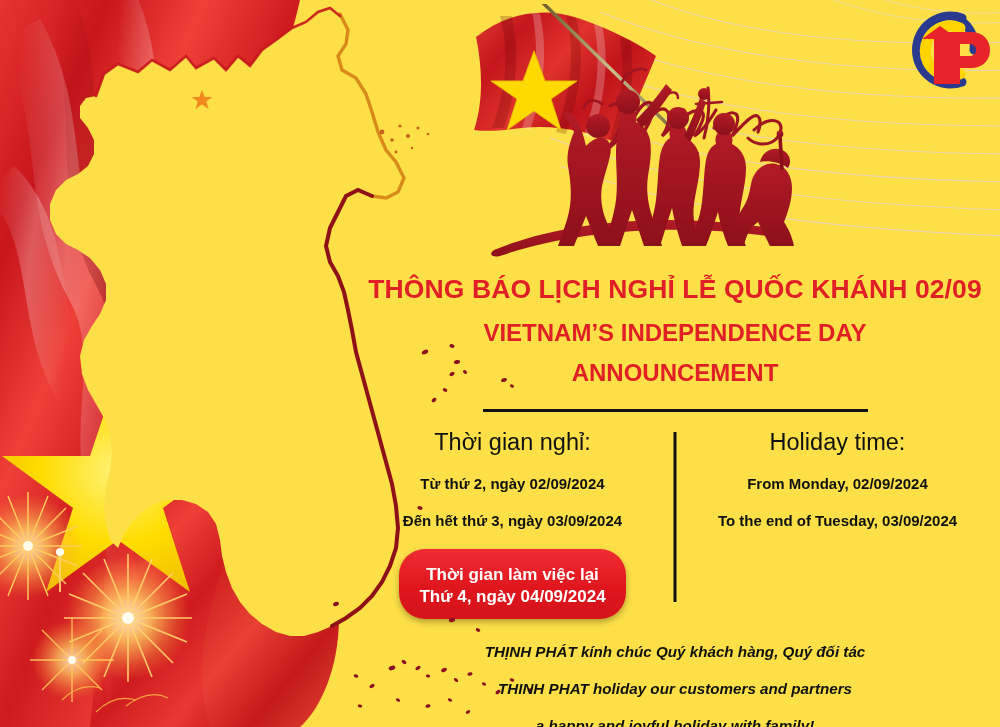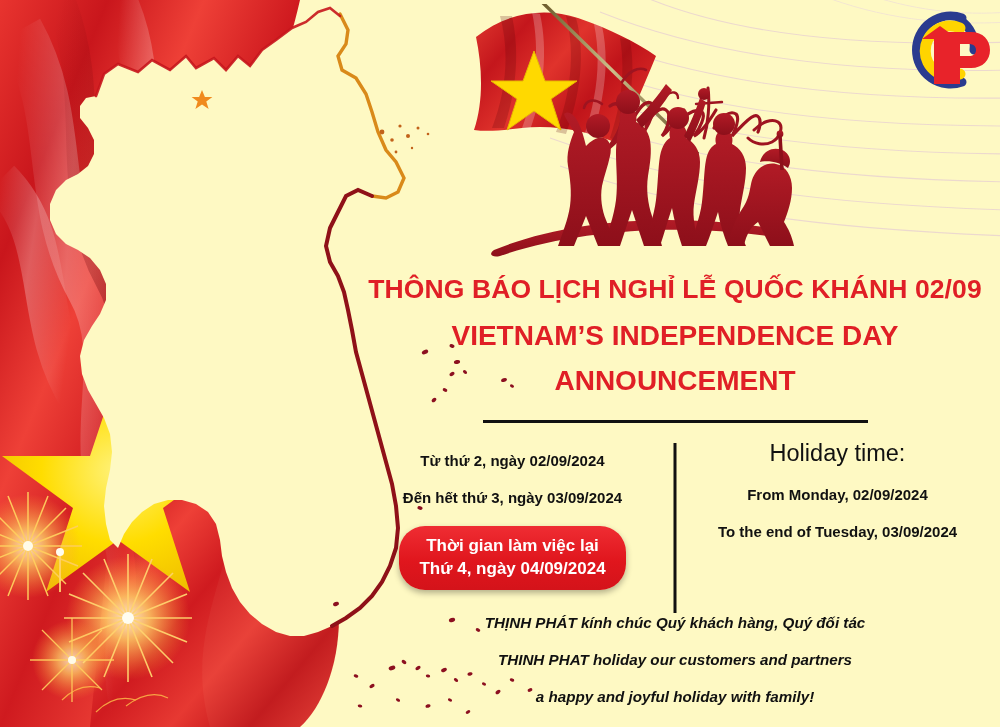--- a/index.html
+++ b/index.html
@@ -2,21 +2,21 @@
 <html><head>
 <meta charset="utf-8">
 <style>
   html,body{margin:0;padding:0;background:#fff;}
   body{font-family:"Liberation Sans","DejaVu Sans",sans-serif;}
 
   #poster{
     position:relative;
     width:1000px;height:727px;
     overflow:hidden;
-    background:#fef9c3;
+    background:#fde047;
     user-select:none;
   }
 
   
   .wm{position:absolute;inset:0;pointer-events:none;}
 
   
   .flagwrap{position:absolute;left:0;top:0;width:470px;height:727px;}
   .flagwrap svg{display:block;}
 
@@ -40,21 +40,21 @@
     font-size:26.5px;
     letter-spacing:.1px;
     margin:0;
     line-height:1;
     padding-top:14px;
     white-space:nowrap;
   }
   .h-sub{
     color:#e01f26;
     font-weight:bold;
-    font-size:28px;
+    font-size:24px;
     margin:0;
     line-height:1.42;
     padding-top:13px;
     position:relative;
     z-index:3;
   }
 
   .rule{
     width:385px;height:3px;background:#111;
     margin:19px auto 0 auto;
@@ -81,21 +81,21 @@
     line-height:1.2;padding-top:6px;white-space:nowrap;
   }
   .col-line{
     font-size:15px;color:#111;margin:0;
     line-height:1.2;padding-top:19px;white-space:nowrap;font-weight:bold;
   }
 
   .pill{
     display:inline-block;
     margin-top:19px;
-    padding:9px 20px 10px 20px;
+    padding:15px 20px 10px 20px;
     border-radius:26px;
     background:linear-gradient(180deg,#ef2d33 0%,#e0161d 55%,#d4131a 100%);
     box-shadow:0 3px 6px rgba(0,0,0,.30);
     color:#fff;font-weight:bold;font-size:17px;
     line-height:1.33;white-space:nowrap;
   }
 
   
   .wishes{margin-top:22px;position:relative;z-index:3;}
   .wish{
@@ -476,20 +476,21 @@
 
     <h2 class="h-sub">VIETNAM’S INDEPENDENCE DAY</h2>
     <h2 class="h-sub" style="padding-top:6px">ANNOUNCEMENT</h2>
 
     <div class="rule"></div>
 
     <div class="cols">
       <div class="vdiv"></div>
 
       <div class="col">
+        <p class="col-title">Thời gian nghỉ:</p>
         <p class="col-line">Từ thứ 2, ngày 02/09/2024</p>
         <p class="col-line">Đến hết thứ 3, ngày 03/09/2024</p>
         <div class="pill">
           <div>Thời gian làm việc lại</div>
           <div>Thứ 4, ngày 04/09/2024</div>
         </div>
       </div>
 
       <div class="col">
         <p class="col-title">Holiday time:</p>

